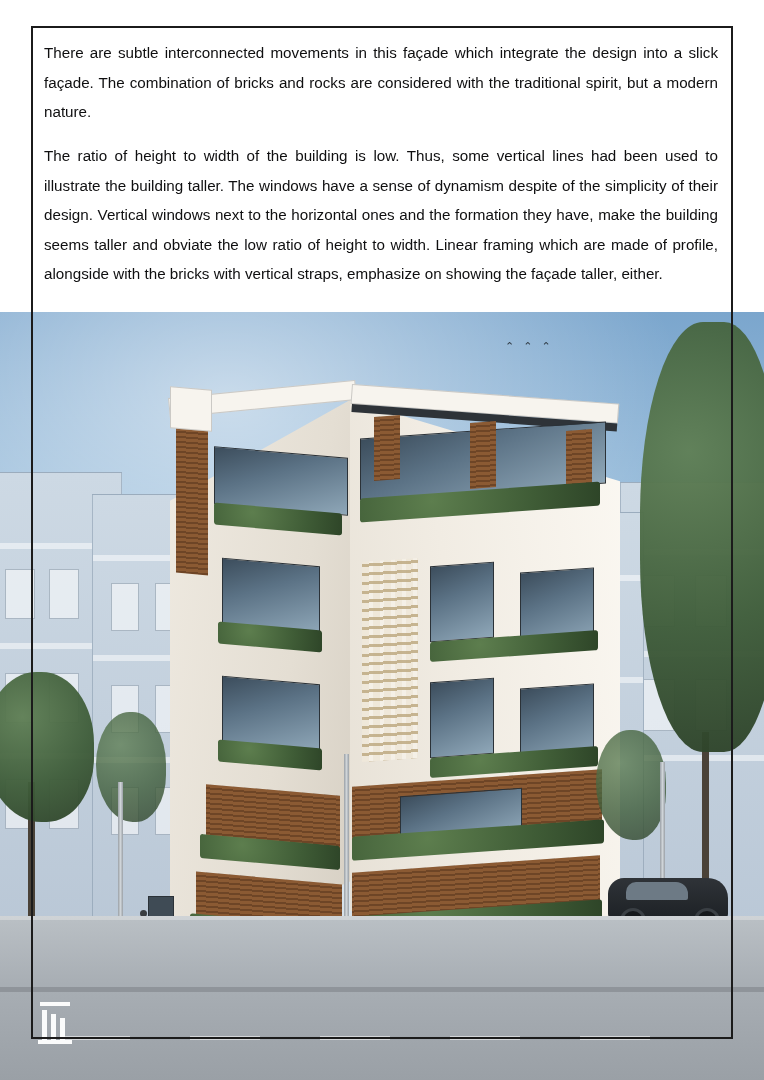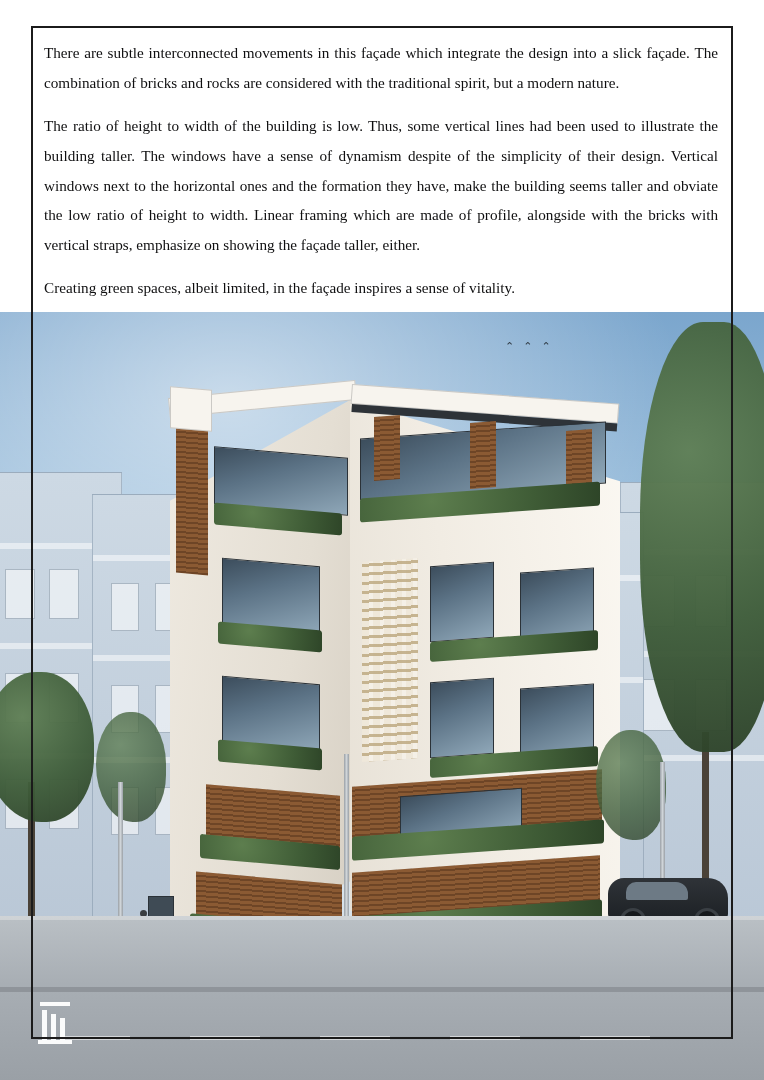--- a/index.html
+++ b/index.html
@@ -206,21 +206,21 @@
     width: 706px;
     height: 345px;
     background: #ffffff;
     box-sizing: border-box;
     padding: 16px 16px 0 16px;
   }
   .text-panel.transparent-tail {
     background: transparent;
   }
   .para {
-    font-family: Liberation Serif, serif;
+    font-family: Liberation Sans, sans-serif;
     font-size: 15.2px;
     line-height: 1.95;
     color: #0f0f10;
     text-align: justify;
     margin: 0 0 14px 0;
     text-justify: inter-word;
   }
   .para.last { margin-bottom: 0; }
 
   
@@ -385,18 +385,17 @@
         <i style="left:2px; top:0; width:30px; height:4px;"></i>
       </div>
     </div>
   </div>
 
   <div class="white-top"></div>
 
   <div class="text-panel transparent-tail">
     <p class="para">There are subtle interconnected movements in this façade which integrate the design into a slick façade. The combination of bricks and rocks are considered with the traditional spirit, but a modern nature.</p>
     <p class="para">The ratio of height to width of the building is low. Thus, some vertical lines had been used to illustrate the building taller. The windows have a sense of dynamism despite of the simplicity of their design. Vertical windows next to the horizontal ones and the formation they have, make the building seems taller and obviate the low ratio of height to width. Linear framing which are made of profile, alongside with the bricks with vertical straps, emphasize on showing the façade taller, either.</p>
-    <p class="para last">Creating green spaces, albeit limited, in the façade inspires a sense of vitality.</p>
   </div>
 
   <div class="frame"></div>
 
 </div>
 
 </body></html>

